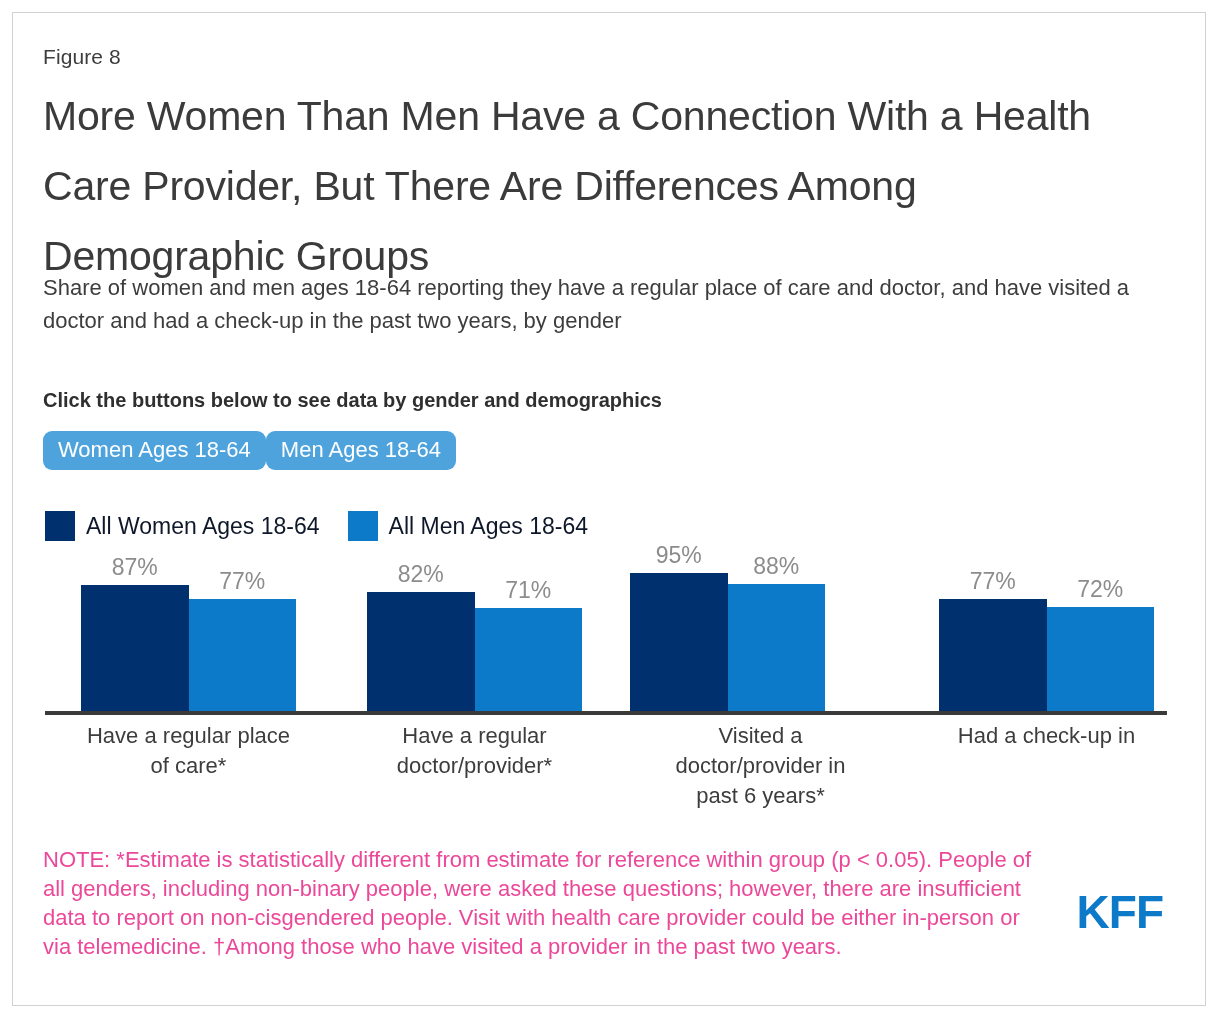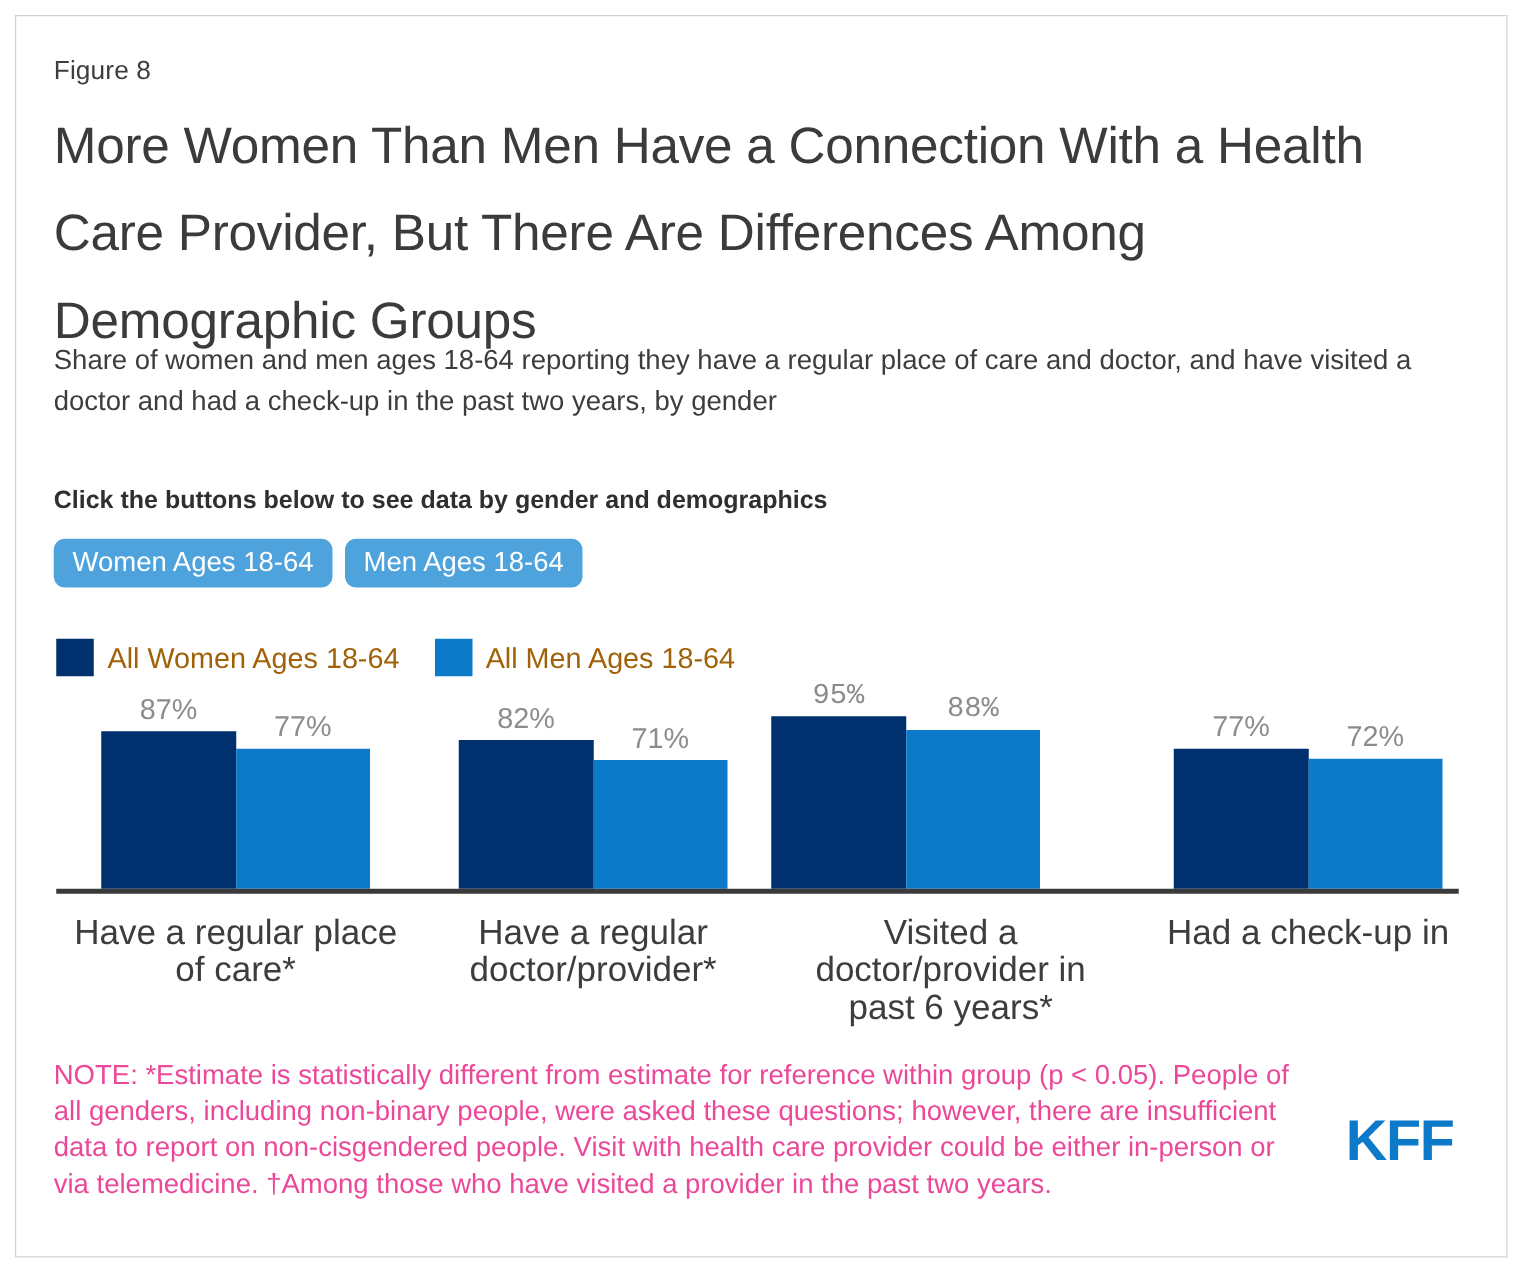--- a/index.html
+++ b/index.html
@@ -74,21 +74,20 @@
     font-size: 20px;
     font-weight: bold;
     color: #2f2f2f;
   }
 
   .button-row {
     position: absolute;
     left: 0;
     top: 418px;
     display: flex;
-    gap: 10px;
   }
   .pill-button {
     background: #4ea3dd;
     color: #ffffff;
     font-size: 22px;
     border-radius: 9px;
     padding: 5px 15px 7px 15px;
     border: none;
     font-family: "Liberation Sans", sans-serif;
     line-height: 27px;
@@ -111,21 +110,21 @@
     gap: 11px;
     margin-right: 14px;
   }
   .legend-swatch {
     width: 30px;
     height: 30px;
     display: block;
   }
   .legend-label {
     font-size: 23px;
-    color: #a16207;
+    color: #0f172a;
   }
 
   
   .chart {
     position: absolute;
     left: 2px;
     top: 560px;
     width: 1130px;
     height: 250px;
   }
@@ -171,23 +170,23 @@
   .bar-value {
     position: absolute;
     left: -12px;
     right: -12px;
     text-align: center;
     font-size: 23px;
     color: #8c8c8c;
   }
   .cat-label {
     position: absolute;
-    top: 158px;
+    top: 148px;
     text-align: center;
-    font-size: 28px;
+    font-size: 22px;
     line-height: 30px;
     color: #3d3d3d;
   }
 
   
   .note {
     position: absolute;
     left: 0;
     top: 832px;
     width: 1010px;
@@ -260,21 +259,21 @@
               <div class="bar">
                 <div class="bar-rect" style="height: 118.818px; background: rgb(0, 49, 110);"></div>
                 <div class="bar-value" style="bottom: 122.818px;">82%</div>
               </div>
               <div class="bar">
                 <div class="bar-rect" style="height: 102.879px; background: rgb(12, 122, 201);"></div>
                 <div class="bar-value" style="bottom: 106.879px;">71%</div>
               </div>
             </div>
           </div>
-          <div class="group" style="left: 572px; width: 215px; font-family: Liberation Mono, monospace;">
+          <div class="group" style="left: 585px; width: 195px;">
             <div class="bars">
               <div class="bar">
                 <div class="bar-rect" style="height: 137.655px; background: rgb(0, 49, 110);"></div>
                 <div class="bar-value" style="bottom: 141.655px;">95%</div>
               </div>
               <div class="bar">
                 <div class="bar-rect" style="height: 127.512px; background: rgb(12, 122, 201);"></div>
                 <div class="bar-value" style="bottom: 131.512px;">88%</div>
               </div>
             </div>

